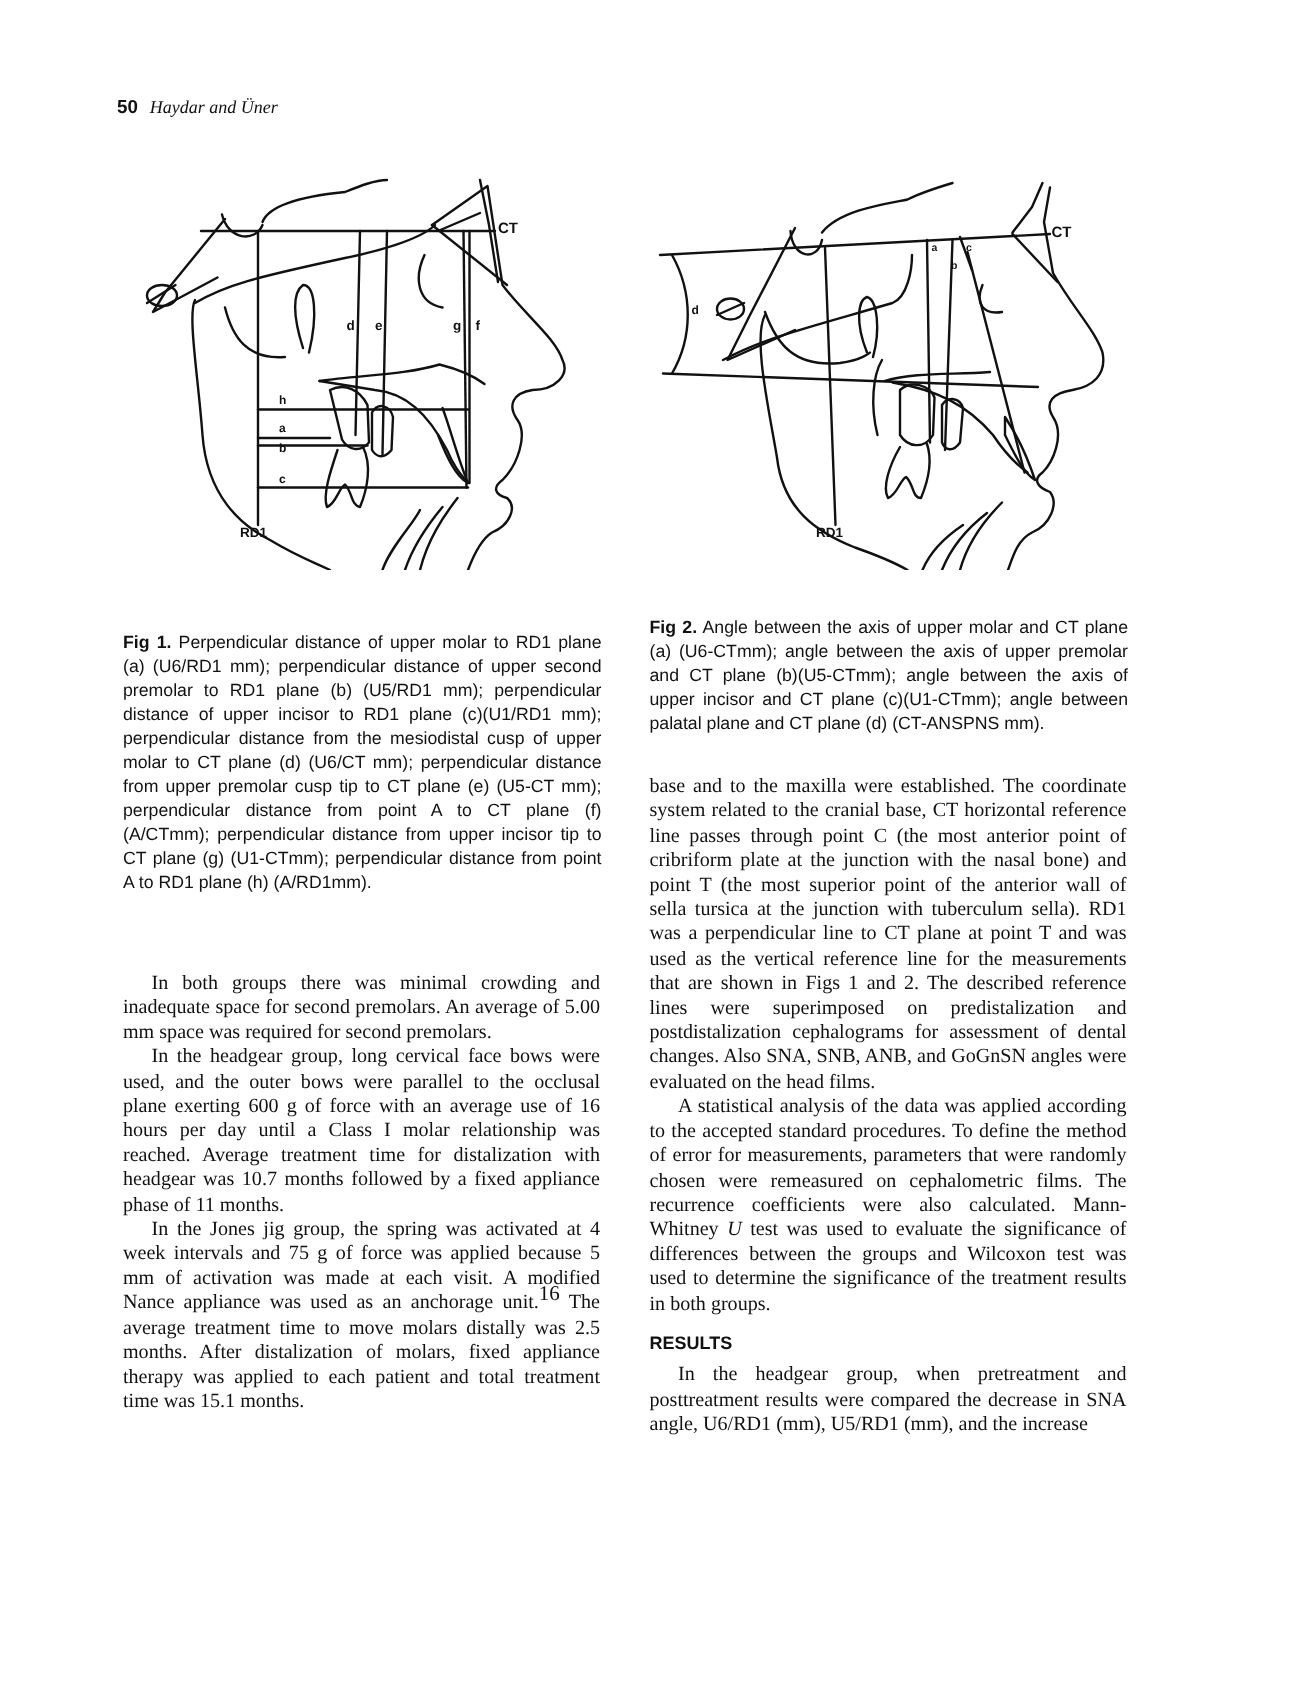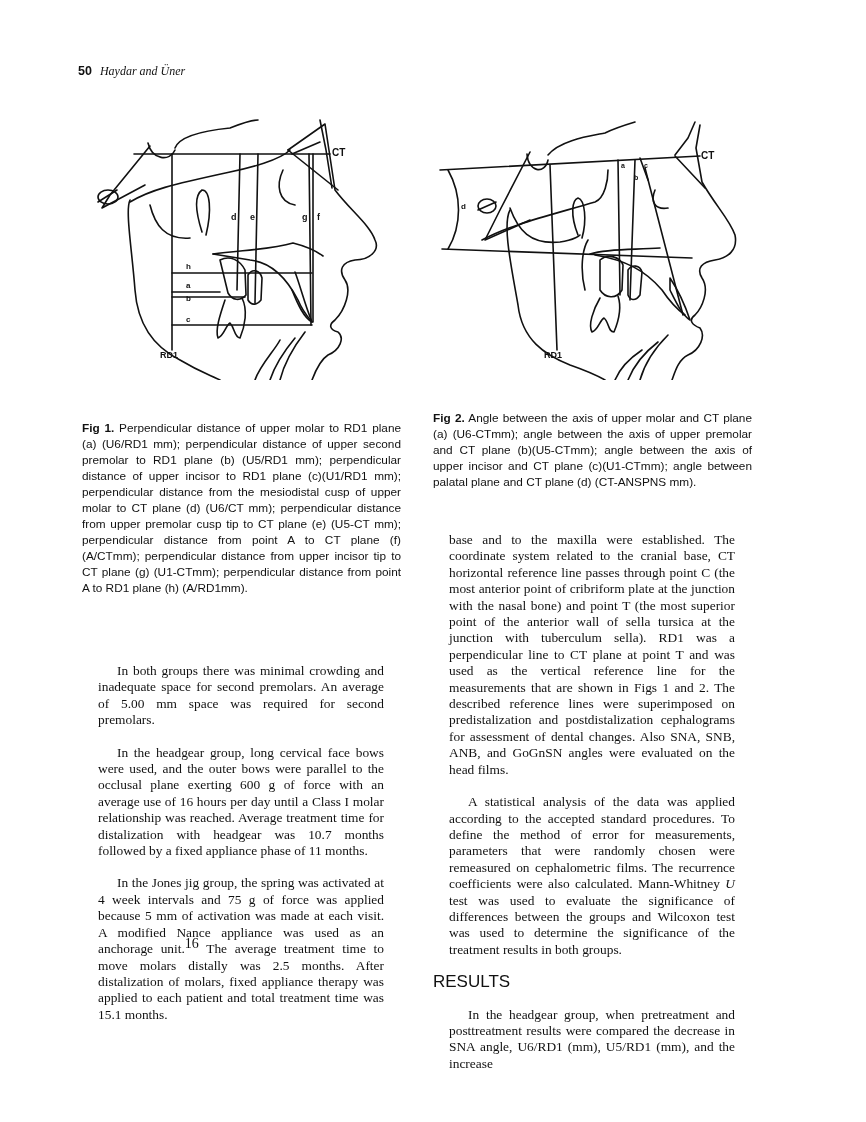--- a/index.html
+++ b/index.html
@@ -7,23 +7,23 @@
   .hdr-left{position:absolute;left:78px;top:50px;font-family:"Liberation Serif",serif;font-size:12px;margin-top:14px;}
   .hdr-left .pg{font-family:"Liberation Sans",sans-serif;font-weight:bold;font-size:12.5px;margin-right:5px;}
   .hdr-left .au{font-style:italic;}
   .hdr-right{position:absolute;right:120px;top:50px;text-align:right;font-family:"Liberation Serif",serif;font-style:italic;font-size:11.5px;line-height:16px;}
   .hdr-right .yr{font-style:normal;}
   .fig{position:absolute;}
   .fig svg{display:block;}
   .caption{position:absolute;font-family:"Liberation Sans",sans-serif;font-size:11.8px;line-height:16px;text-align:justify;}
   .caption b{font-weight:bold;}
   .col{position:absolute;font-family:"Liberation Serif",serif;font-size:13.4px;line-height:16.4px;text-align:justify;}
-  .col p{margin:16px;text-indent:19px;}
+  .col p{margin:0;text-indent:19px;}
   .col p.noind{text-indent:0;}
-  .heading{font-family:"Liberation Sans",sans-serif;font-weight:normal;font-size:17px;margin:10px 0 5px 0;text-indent:0 !important;}
+  .heading{font-family:"Liberation Sans",sans-serif;font-weight:bold;font-size:12px;margin:10px 0 5px 0;text-indent:0 !important;}
   sup{font-size:14px;line-height:0;}
 </style>
 </head>
 <body>
 
 <div class="hdr-left">
   <span class="pg">50</span>
   <span class="au">Haydar and Üner</span>
 </div>
 <div class="hdr-right">

